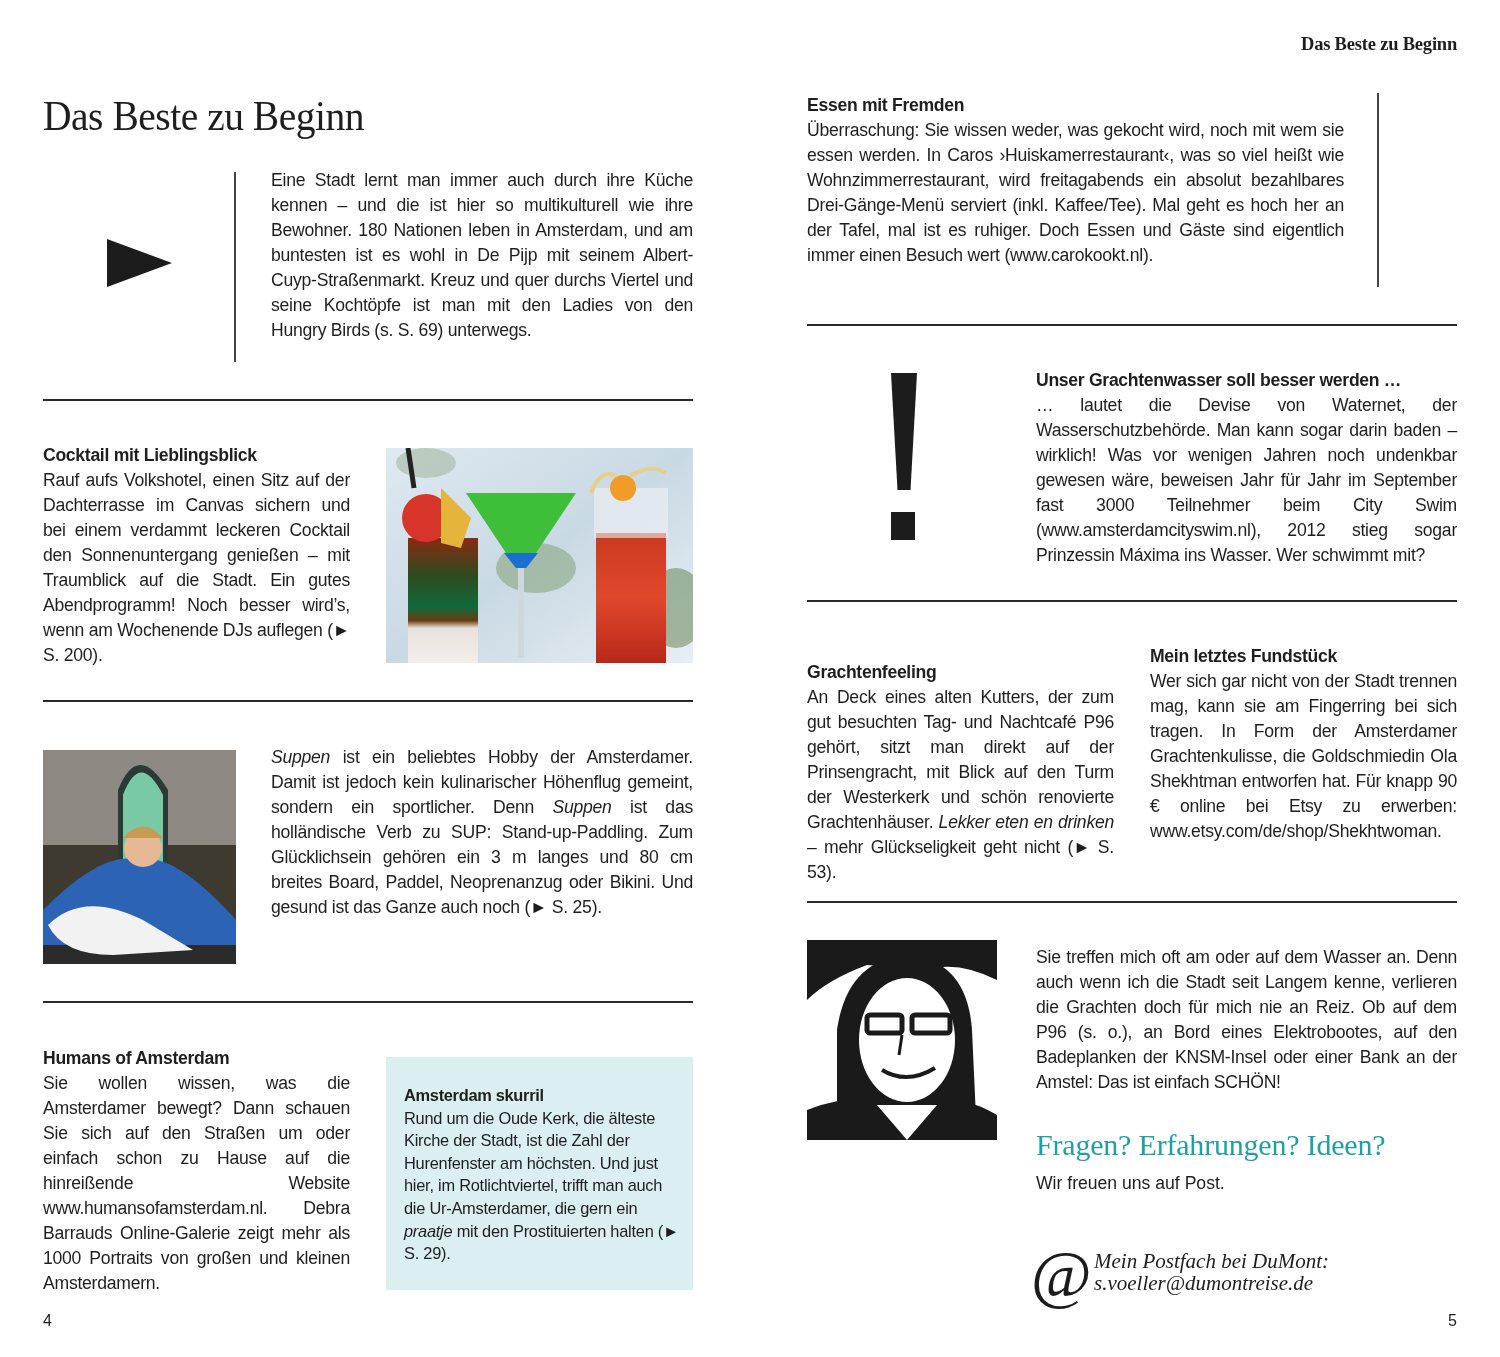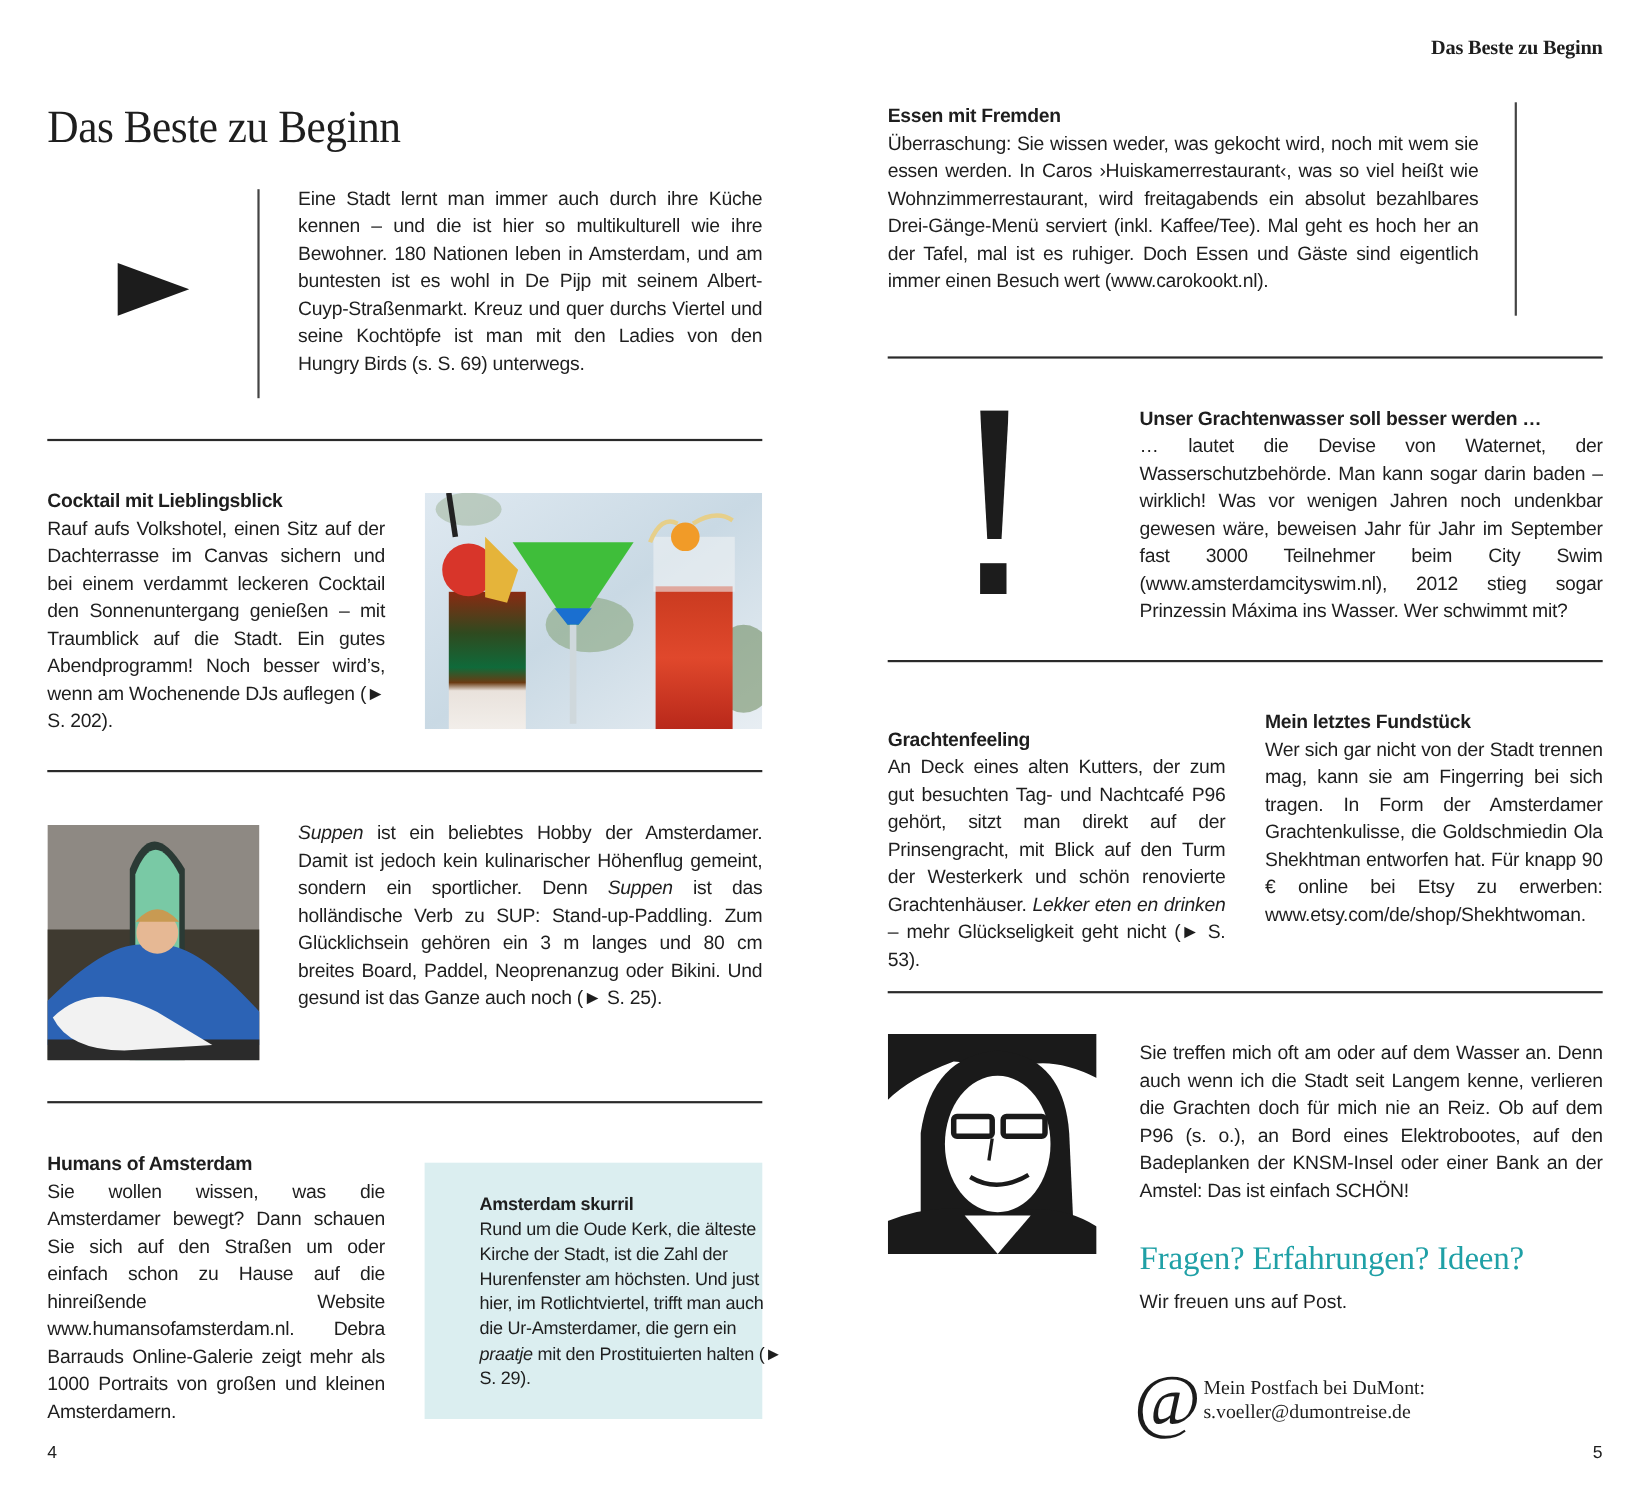--- a/index.html
+++ b/index.html
@@ -43,21 +43,21 @@
     .skurril-box { background: #dbeef0; }
     .skurril-box .article { font-size: 16.4px; line-height: 22.6px; }
 
     .exclaim-bar { background: #1c1c1c; }
 
     .teal-heading {
       font-family: "Liberation Serif", serif; font-size: 30px; color: #1fa0a6;
       letter-spacing: -0.2px;
     }
     .postbox {
-      font-family: "Liberation Serif", serif; font-size: 18px; line-height: 22px;
+      font-family: "Liberation Serif", serif; font-style: italic; font-size: 21px; line-height: 22px;
     }
     .at-icon {
       font-family: "Liberation Serif", serif; font-size: 66px; line-height: 60px; color: #1c1c1c;
     }
     .pnum { font-size: 16px; }
   </style>
 </head>
 <body>
 
 <div class="abs running-head">Das Beste zu Beginn</div>
@@ -65,21 +65,21 @@
 
 <div class="abs arrow-icon" style="left:107px; top:239px;"></div>
 <div class="abs vrule" style="left:234px; top:172px; height:190px;"></div>
 <div class="abs article" style="left:271px; top:168px; width:422px;">
   <span class="bd">Eine Stadt lernt man immer auch durch ihre Küche kennen – und die ist hier so multikulturell wie ihre Bewohner. 180 Nationen leben in Amsterdam, und am buntesten ist es wohl in De Pijp mit seinem Albert-Cuyp-Straßenmarkt. Kreuz und quer durchs Viertel und seine Kochtöpfe ist man mit den Ladies von den Hungry Birds (s. S. 69) unterwegs.</span>
 </div>
 <div class="abs rule" style="left:43px; top:399px; width:650px;"></div>
 
 <div class="abs article" style="left:43px; top:443px; width:307px;">
   <span class="hd">Cocktail mit Lieblingsblick</span>
-  <span class="bd">Rauf aufs Volkshotel, einen Sitz auf der Dachterrasse im Canvas sichern und bei einem verdammt leckeren Cocktail den Sonnenuntergang genießen – mit Traumblick auf die Stadt. Ein gutes Abendprogramm! Noch besser wird’s, wenn am Wochenende DJs auflegen (► S. 202).</span>
+  <span class="bd">Rauf aufs Volkshotel, einen Sitz auf der Dachterrasse im Canvas sichern und bei einem verdammt leckeren Cocktail den Sonnenuntergang genießen – mit Traumblick auf die Stadt. Ein gutes Abendprogramm! Noch besser wird’s, wenn am Wochenende DJs auflegen (► S. 200).</span>
 </div>
 <div class="abs photo" style="left:386px; top:448px; width:307px; height:215px;" title="Drei bunte Cocktails">
   <svg width="307" height="215" viewBox="0 0 307 215">
     <defs>
       <linearGradient id="bg1" x1="0" y1="0" x2="1" y2="1">
         <stop offset="0" stop-color="#dfe9f1"></stop>
           <stop offset="0.5" stop-color="#c9d9e4"></stop>
           <stop offset="1" stop-color="#e8eef3"></stop>
       </linearGradient>
       <linearGradient id="layered" x1="0" y1="0" x2="0" y2="1">
@@ -138,21 +138,21 @@
   </span>
 </div>
 <div class="abs rule" style="left:43px; top:1001px; width:650px;"></div>
 
 <div class="abs article" style="left:43px; top:1046px; width:307px;">
   <span class="hd">Humans of Amsterdam</span>
   <span class="bd">Sie wollen wissen, was die Amsterdamer bewegt? Dann schauen Sie sich auf den Straßen um oder einfach schon zu Hause auf die hinreißende Website www.humansofamsterdam.nl. Debra Barrauds Online-Galerie zeigt mehr als 1000 Portraits von großen und kleinen Amsterdamern.</span>
 </div>
 
 <div class="abs skurril-box" style="left:386px; top:1057px; width:307px; height:233px;">
-  <div class="abs article" style="left:18px; top:27px; width:280px;margin-left:32px;">
+  <div class="abs article" style="left:18px; top:27px; width:280px;">
     <span class="hd">Amsterdam skurril</span>
     <span class="bd" style="text-align:left;">
       <span>Rund um die Oude Kerk, die älteste Kirche der Stadt, ist die Zahl der Hurenfenster am höchsten. Und just hier, im Rotlichtviertel, trifft man auch die Ur-Amsterdamer, die gern ein </span><i>praatje</i><span> mit den Prostituierten halten (► S. 29).</span>
     </span>
   </div>
 </div>
 
 <div class="abs pnum" style="left:43px; top:1312px;">4</div>
 
 <div class="abs article" style="left:807px; top:93px; width:537px;">

